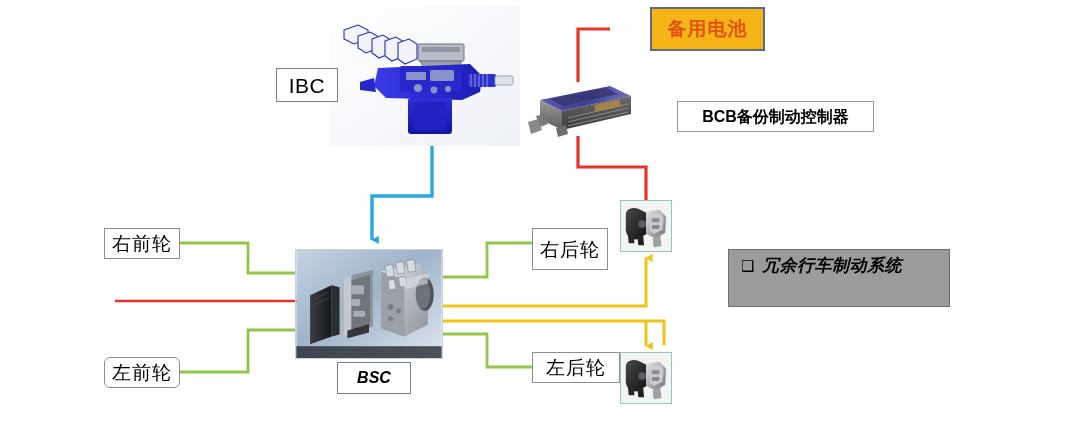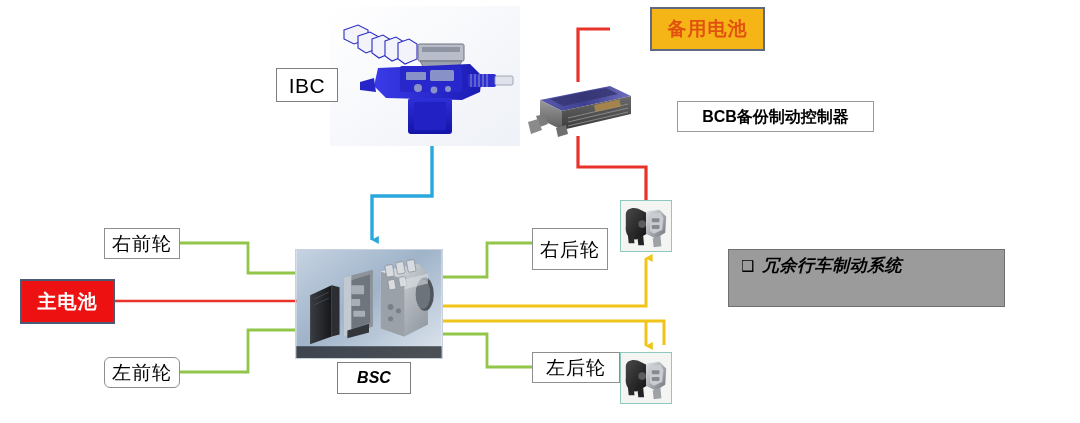--- a/index.html
+++ b/index.html
@@ -82,21 +82,21 @@
     background:#f5b517;
     border:2px solid #5d6a80;
     color:#e2510f;
     font-size:19px;font-weight:bold;
     letter-spacing:1px;
     margin-left:40px;
   }
 
   
   #legend{
-    left:728px;top:249px;width:277px;height:58px;
+    left:728px;top:249px;width:222px;height:58px;
     box-sizing:border-box;
     background:#9b9b9b;
     border:1px solid #6f6f6f;
     color:#000000;
     font-style:italic;font-weight:bold;
     padding:6px 0 0 12px;
     line-height:1.22;
   }
   #legend .l1{font-size:17px;letter-spacing:.5px;}
   #legend .l1 .box-glyph{font-size:15px;margin-right:7px;}
@@ -368,23 +368,20 @@
       <circle cx="22" cy="24" r="4" fill="#5c5c5c"></circle>
     </svg>
   </div>
 
   <div class="lbl" id="ibc-label">IBC</div>
 
   <div class="lbl" id="bsc-label">BSC</div>
 
   <div class="lbl" id="bcb-label">BCB备份制动控制器</div>
 
-  <div id="main-battery" class="abs">
-    <span>主电池</span>
-  </div>
 
   <div id="backup-battery" class="abs">
     <span>备用电池</span>
   </div>
 
   <div class="lbl wheel-lbl" id="wheel-rf">右前轮</div>
   <div class="lbl wheel-lbl" id="wheel-lf">左前轮</div>
   <div class="lbl wheel-lbl" id="wheel-rr">右后轮</div>
   <div class="lbl wheel-lbl" id="wheel-lr">左后轮</div>
 

